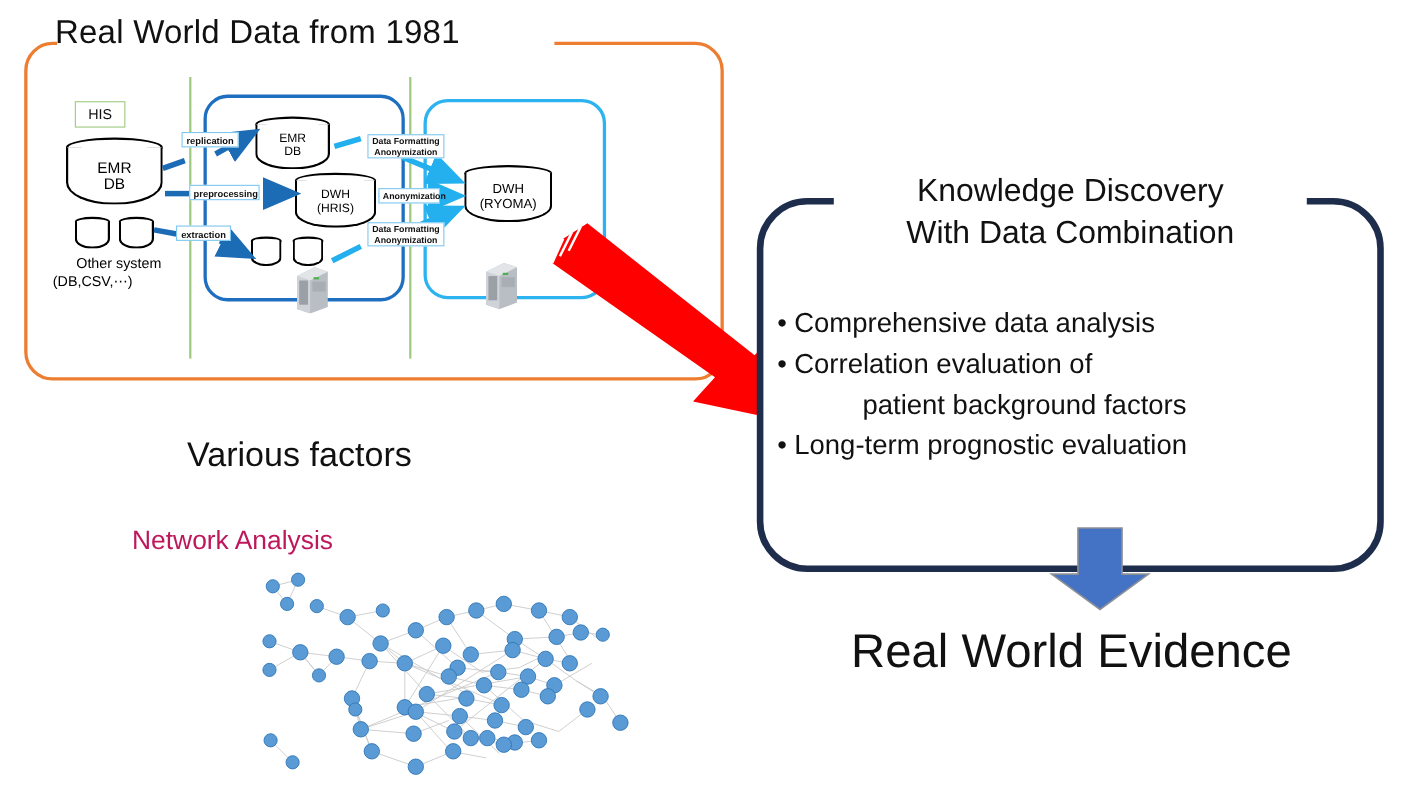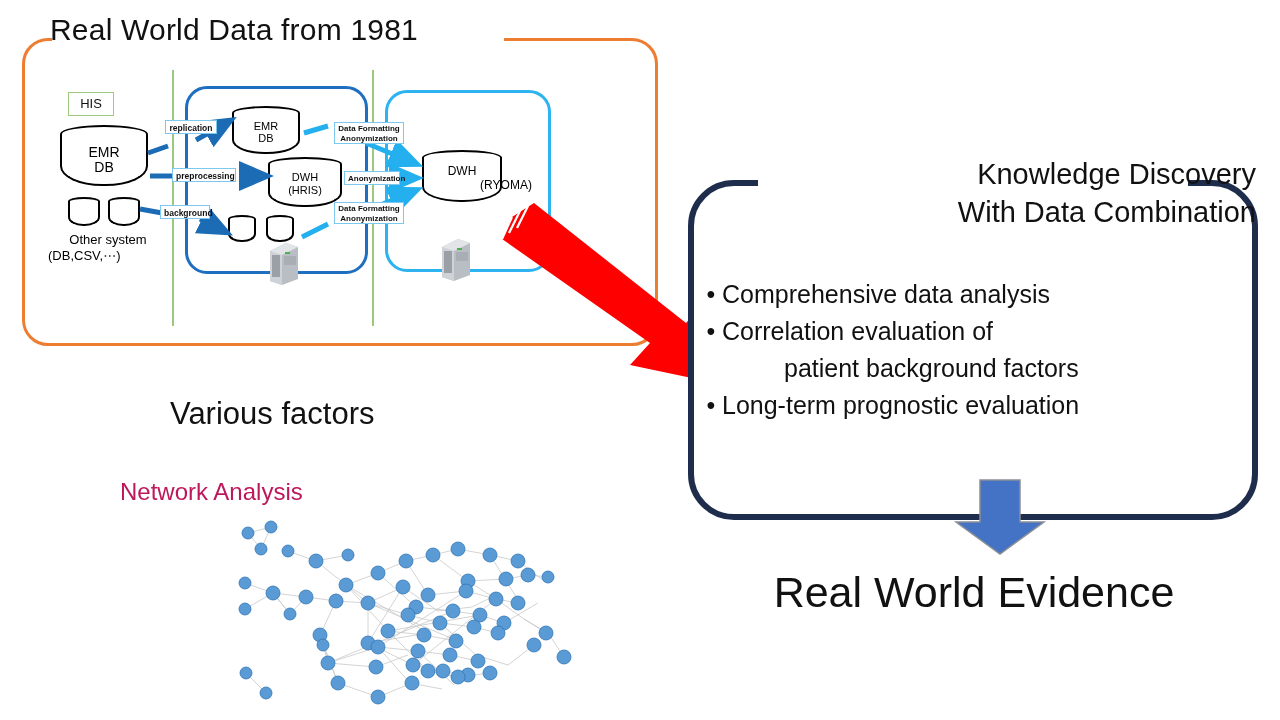--- a/index.html
+++ b/index.html
@@ -29,21 +29,21 @@
   .cyl .lbl{position:absolute;left:0;width:100%;text-align:center;font-size:14px;line-height:15px;color:#000;}
   .cyl.small .top{border-width:2.2px;}
   .cyl.small .body{border-width:2.2px;}
 
   .arrow-lbl{background:#fff;border:1px solid #7EC8F0;font-size:8.5px;line-height:10px;
              text-align:center;color:#111;padding:1px 3px;box-sizing:border-box;white-space:nowrap;font-weight:bold;}
   .arrow-lbl.two{line-height:9.5px;font-size:8px;}
 
   
   #kd-box{left:688px;top:180px;width:570px;height:340px;border:6px solid #1F2D4D;border-radius:46px;box-sizing:border-box;background:#fff;}
-  #kd-title{left:690px;top:155px;width:566px;text-align:right;font-size:29px;line-height:38px;color:#111;}
+  #kd-title{left:690px;top:155px;width:566px;text-align:center;font-size:29px;line-height:38px;color:#111;}
   #kd-title-mask{left:758px;top:160px;width:430px;height:30px;background:#fff;}
   #kd-list{left:700px;top:276px;width:552px;}
   .kd-item{display:flex;font-size:25px;line-height:37px;color:#111;}
   .kd-bullet{width:22px;flex:none;text-align:center;}
   .kd-text{flex:1;}
   .kd-text .indent{display:block;padding-left:62px;}
 
   #rwe-text{left:688px;top:568px;width:572px;text-align:center;font-size:43px;color:#111;white-space:nowrap;}
 
   #various{left:170px;top:396px;font-size:31px;color:#111;white-space:nowrap;}
@@ -107,21 +107,21 @@
   </div>
   <div class="abs cyl small" style="left:266px;top:215px;width:28px;height:27px;">
     <div class="top" style="position:absolute;left:0;top:0;width:28px;height:8px;"></div>
     <div class="body" style="position:absolute;left:0;top:4px;width:28px;height:23px;border-bottom-left-radius:48% 8px;border-bottom-right-radius:48% 8px;"></div>
   </div>
 
   <div class="abs cyl" style="left:422px;top:150px;width:80px;height:52px;">
     <div class="top" style="position:absolute;left:0;top:0;width:80px;height:15px;"></div>
     <div class="body" style="position:absolute;left:0;top:7px;width:80px;height:45px;border-bottom-left-radius:48% 15px;border-bottom-right-radius:48% 15px;"></div>
     <div class="lbl" style="top:14px;font-size:12px;line-height:14px;">DWH</div>
-    <div class="lbl" style="top:28px;font-size:12px;line-height:14px;padding-left:44px;">(RYOMA)</div>
+    <div class="lbl" style="top:28px;font-size:12px;line-height:14px;">(RYOMA)</div>
   </div>
 
   <svg class="abs" style="left:266px;top:241px;" width="34" height="44">
     <polygon points="4,10 20,2 32,6 32,38 16,44 4,40" fill="#b9bec4"></polygon>
     <polygon points="4,10 16,14 16,44 4,40" fill="#cfd3d8"></polygon>
     <polygon points="20,2 32,6 16,14 4,10" fill="#e2e5e8"></polygon>
     <rect x="6" y="14" width="8" height="22" fill="#9aa0a6"></rect>
     <rect x="18" y="15" width="12" height="9" fill="#a8aeb4"></rect>
     <rect x="19" y="11" width="5" height="2" fill="#4caf50"></rect>
   </svg>
@@ -158,21 +158,21 @@
 
     <path d="M344,178 L352,178" stroke="#24B0EE" stroke-width="4" fill="none"></path>
     <path d="M396,178 L414,178" stroke="#24B0EE" stroke-width="5" fill="none" marker-end="url(#cyArrow)"></path>
 
     <path d="M302,237 L328,224" stroke="#24B0EE" stroke-width="5" fill="none"></path>
     <path d="M366,211 L414,191" stroke="#24B0EE" stroke-width="5" fill="none" marker-end="url(#cyArrow)"></path>
   </svg>
 
   <div class="abs arrow-lbl" style="left:165px;top:120px;width:52px;height:14px;line-height:12px;">replication</div>
   <div class="abs arrow-lbl" style="left:172px;top:168px;width:64px;height:14px;line-height:12px;">preprocessing</div>
-  <div class="abs arrow-lbl" style="left:160px;top:205px;width:50px;height:14px;line-height:12px;">background</div>
+  <div class="abs arrow-lbl" style="left:160px;top:205px;width:50px;height:14px;line-height:12px;">extraction</div>
 
   <div class="abs arrow-lbl two" style="left:334px;top:122px;width:70px;height:22px;padding-top:1px;">
     <div>Data Formatting</div>
     <div>Anonymization</div>
   </div>
   <div class="abs arrow-lbl" style="left:344px;top:171px;width:56px;height:14px;line-height:12px;font-size:8px;">Anonymization</div>
   <div class="abs arrow-lbl two" style="left:334px;top:202px;width:70px;height:22px;padding-top:1px;">
     <div>Data Formatting</div>
     <div>Anonymization</div>
   </div>

